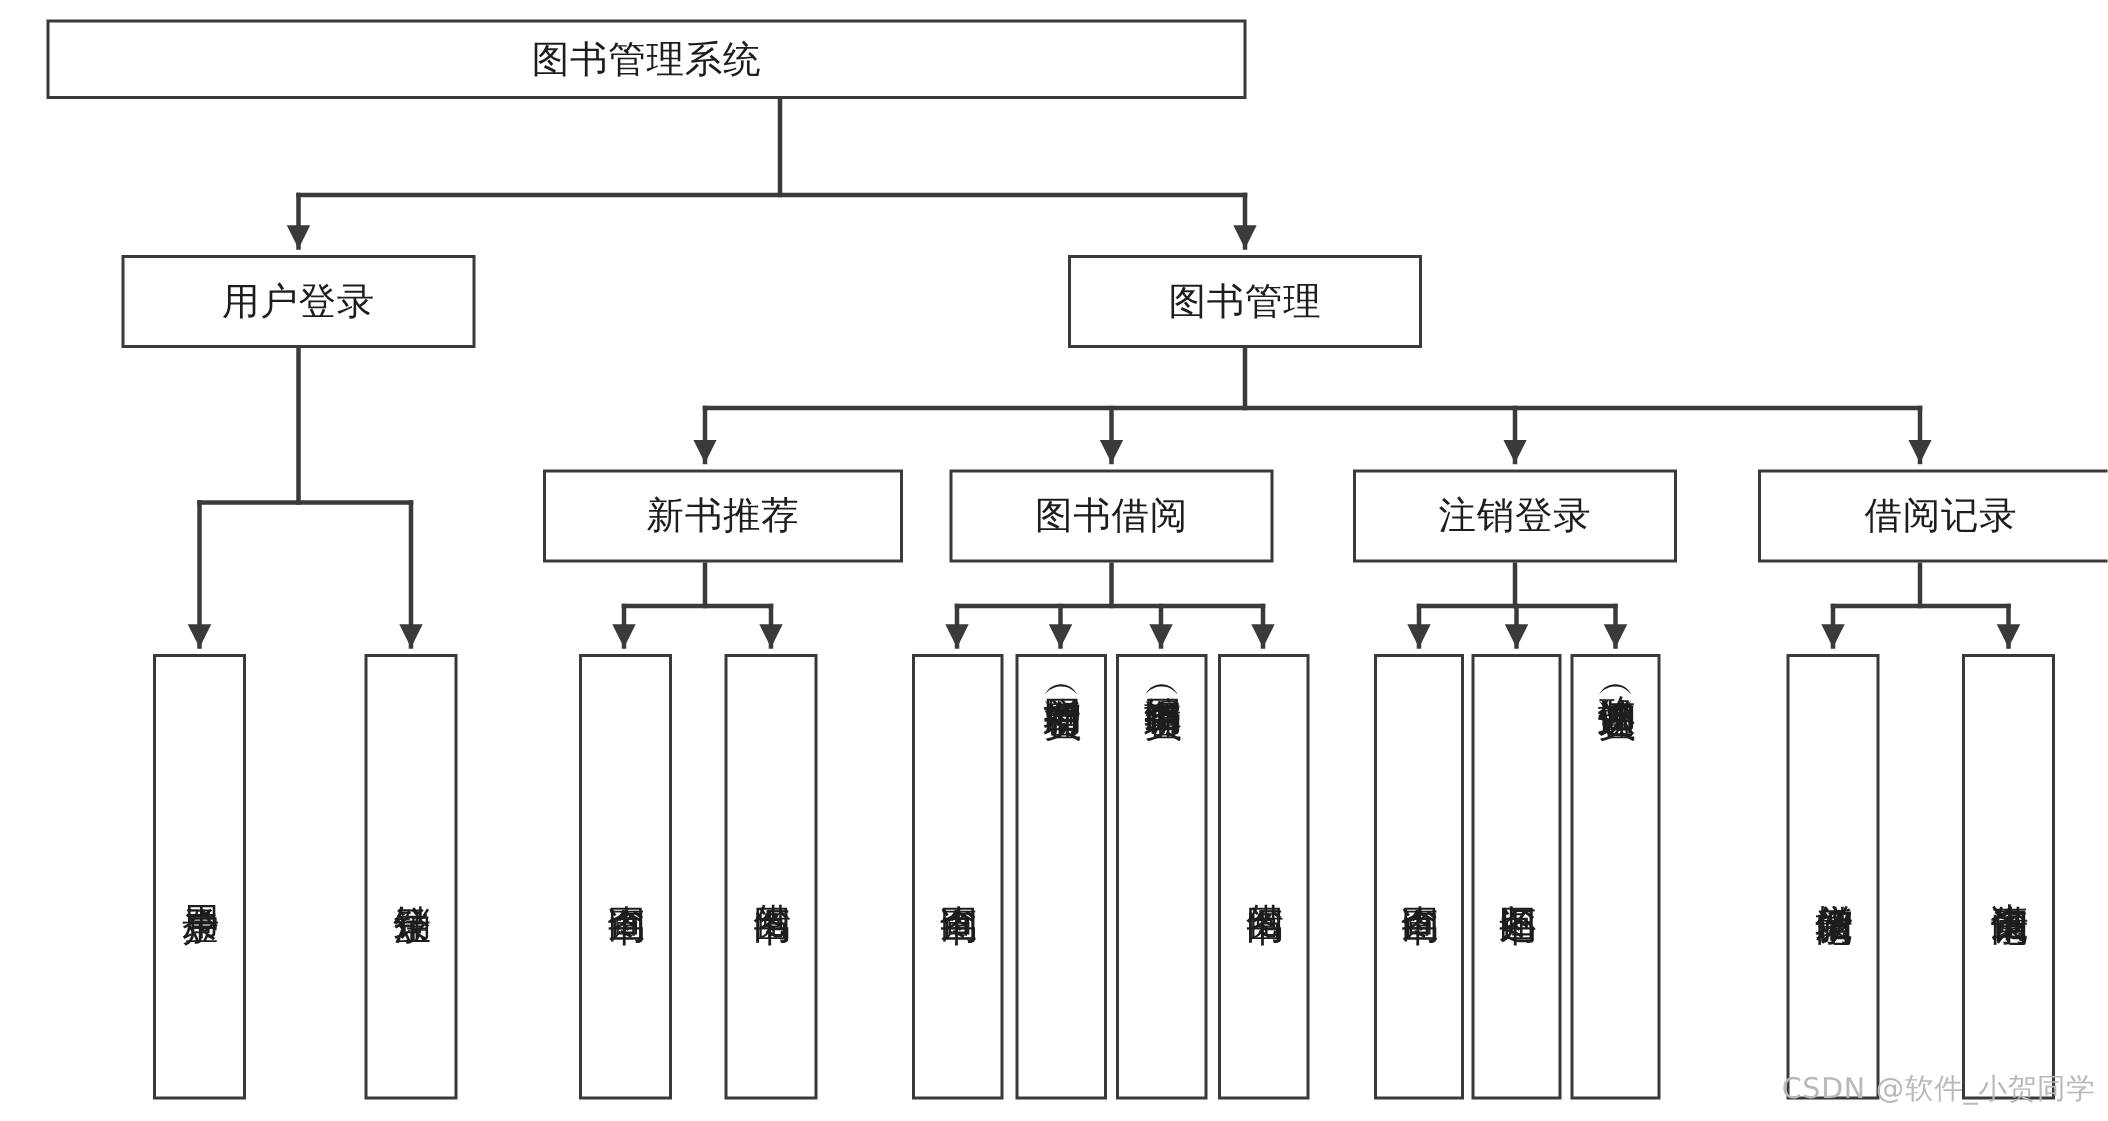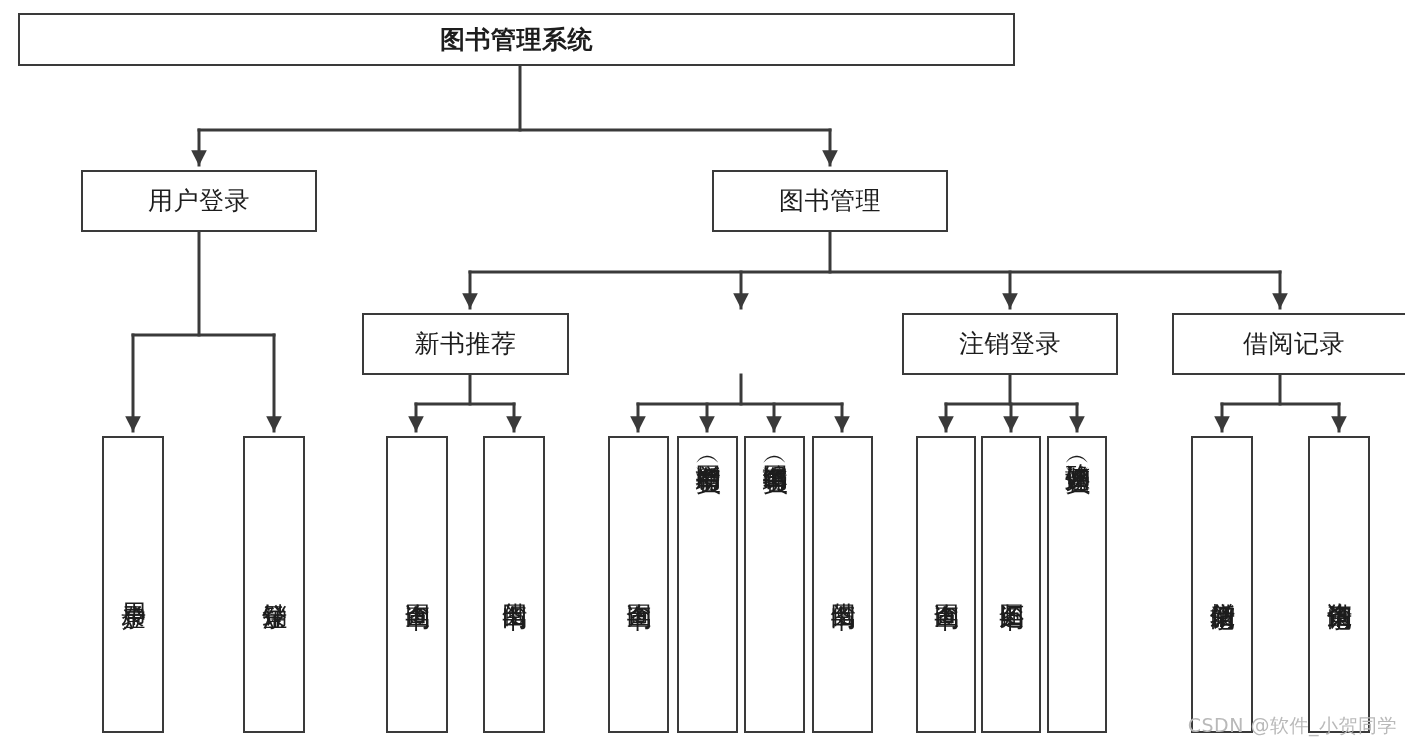--- a/index.html
+++ b/index.html
@@ -119,33 +119,36 @@
       <path d="M 1011 404 L 1011 431" marker-end="url(#arrow)"></path>
       <path d="M 1077 404 L 1077 431" marker-end="url(#arrow)"></path>
 
       <path d="M 1280 375 L 1280 404"></path>
       <path d="M 1222 404 L 1339 404"></path>
       <path d="M 1222 404 L 1222 431" marker-end="url(#arrow)"></path>
       <path d="M 1339 404 L 1339 431" marker-end="url(#arrow)"></path>
     </g>
   </svg>
 
-  <div class="node-box" style="left:18px; top:13px; width:997px; height:53px;font-weight:bold;">
+  <div class="node-box" style="left:31px; top:13px; width:800px; height:53px;">
     <span class="node-label-h">图书管理系统</span>
   </div>
 
   <div class="node-box" style="left:81px; top:170px; width:236px; height:62px;">
     <span class="node-label-h">用户登录</span>
   </div>
   <div class="node-box" style="left:712px; top:170px; width:236px; height:62px;">
     <span class="node-label-h">图书管理</span>
   </div>
 
-  <div class="node-box" style="left:362px; top:313px; width:207px; height:62px;">
+  <div class="node-box" style="left:362px; top:313px; width:240px; height:62px;">
     <span class="node-label-h">新书推荐</span>
+  </div>
+  <div class="node-box" style="left:633px; top:313px; width:216px; height:62px;">
+    <span class="node-label-h">图书借阅</span>
   </div>
   <div class="node-box" style="left:902px; top:313px; width:216px; height:62px;">
     <span class="node-label-h">注销登录</span>
   </div>
   <div class="node-box" style="left:1172px; top:313px; width:244px; height:62px;">
     <span class="node-label-h">借阅记录</span>
   </div>
 
   <div class="node-box leaf-box centered" style="left:102px; top:436px; width:62px; height:297px;">
     <span class="node-label-v">用户登录</span>

